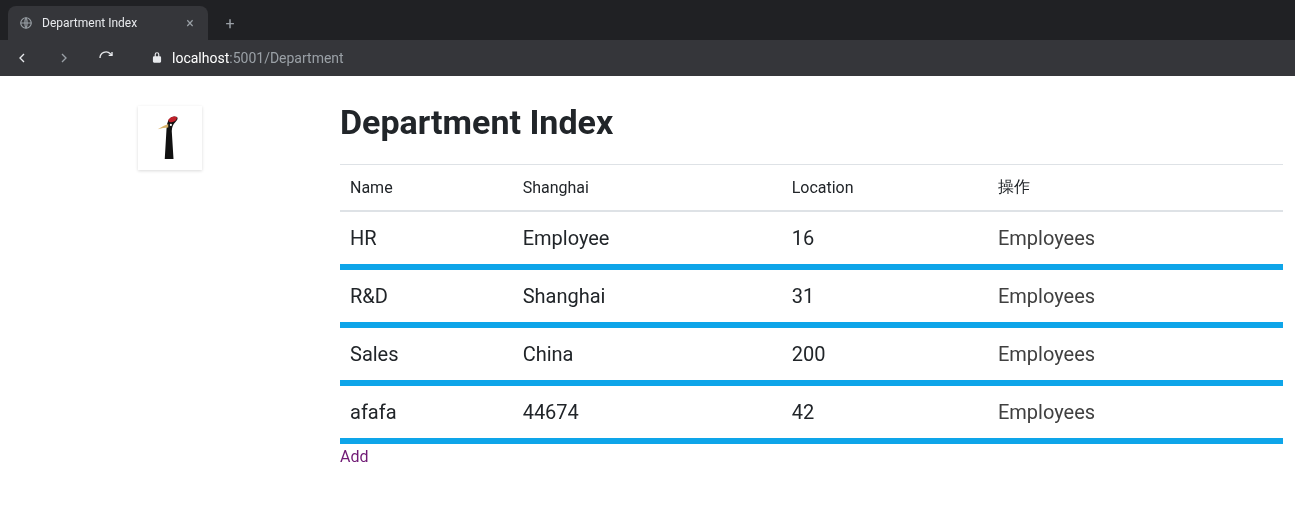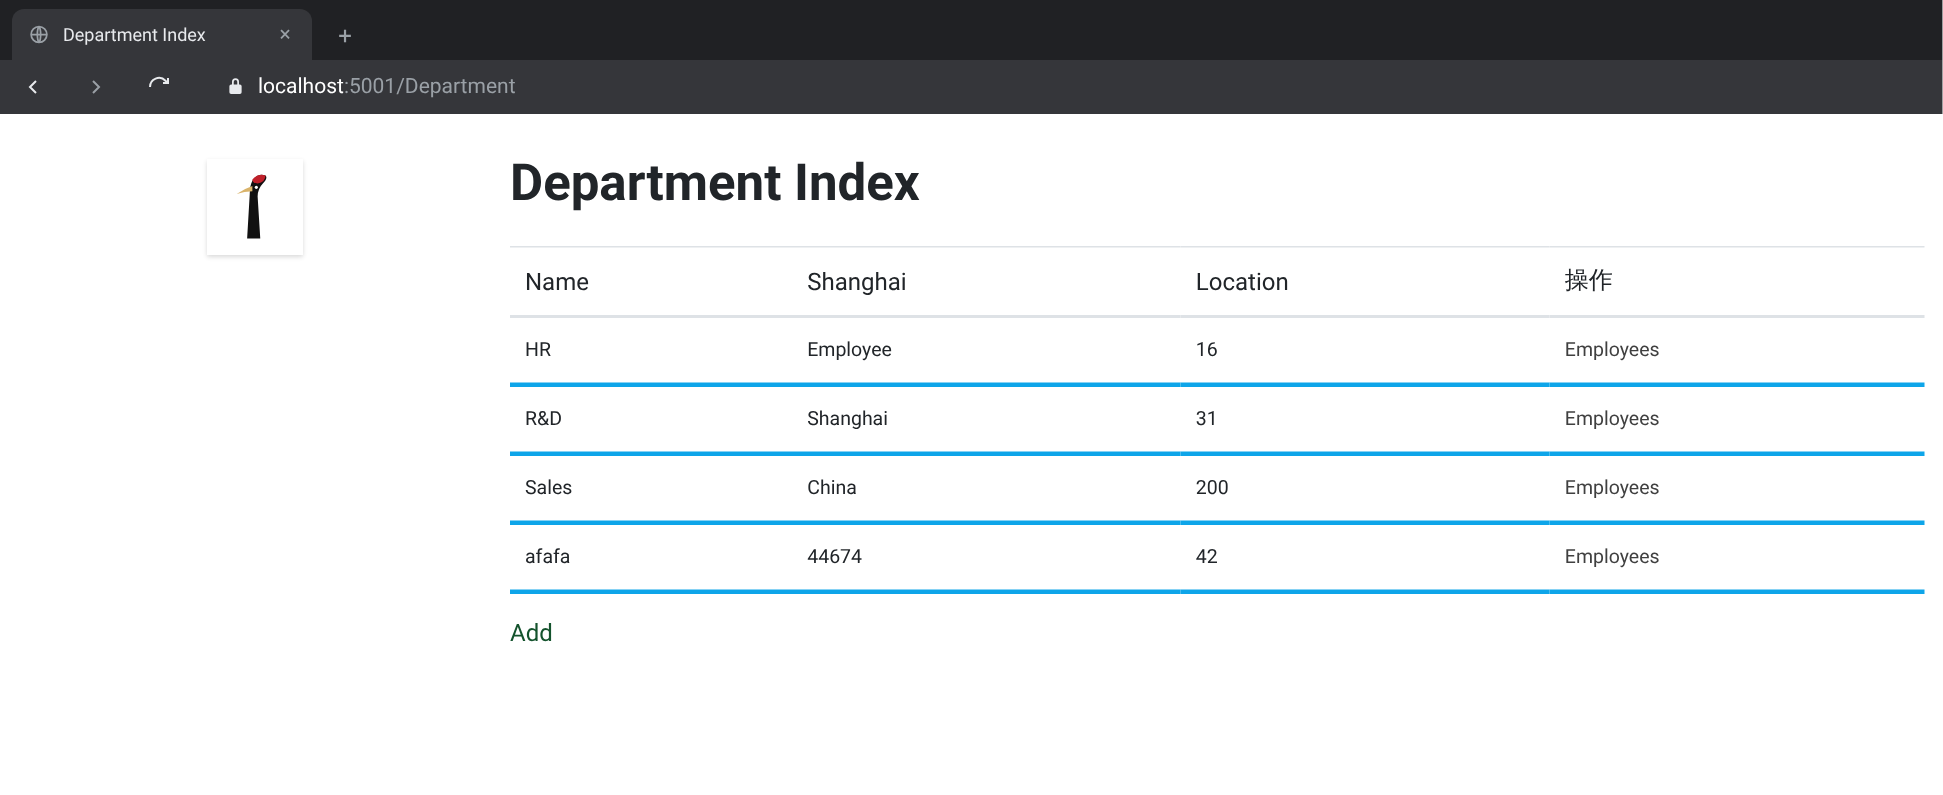--- a/index.html
+++ b/index.html
@@ -132,35 +132,35 @@
       text-align: left;
       font-weight: 400;
       font-size: 16px;
       color: #212529;
       padding: 12px 10px;
       border-top: 1px solid #dee2e6;
       border-bottom: 2px solid #dee2e6;
     }
     table.data-table tbody td {
       padding: 14px 10px;
-      border-bottom: 3px solid #0ea5e9;
-      font-size: 13px;
+      border-bottom: 6px solid #0ea5e9;
+      font-size: 20px;
       color: #212529;
     }
     table.data-table .link {
       color: #404040;
       cursor: pointer;
       text-decoration: none;
     }
 
     .add-link {
       display: inline-block;
-      color: #14532d;
+      color: #701a75;
       font-size: 16px;
-      margin-top: 16px;
+      margin-top: 3px;
       cursor: pointer;
     }
   </style>
 </head>
 <body>
 
 <div class="browser-chrome">
   <div class="tab-bar">
     <div class="tab">
       <span class="favicon">

